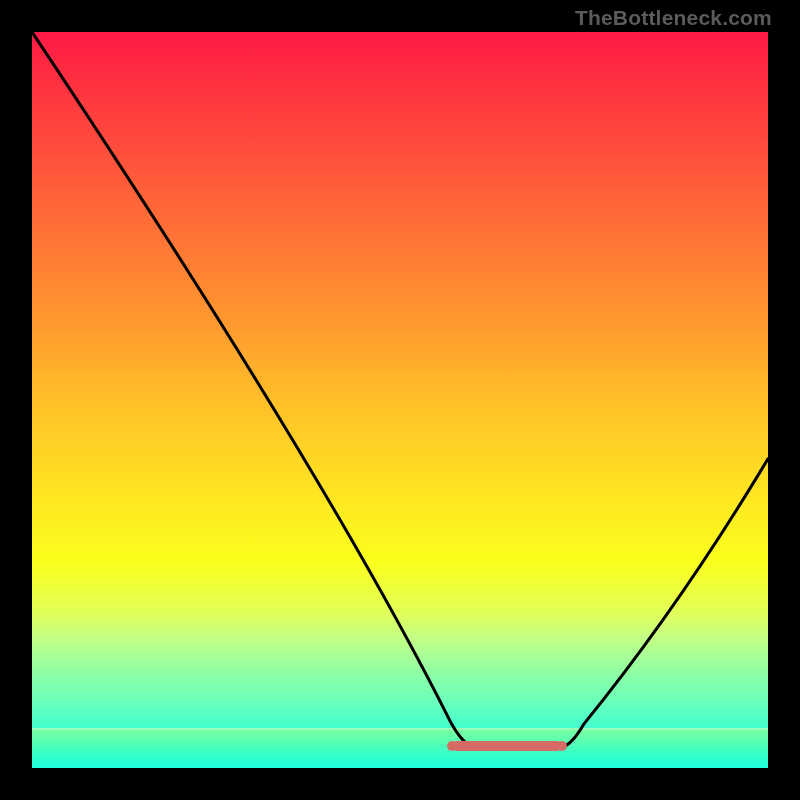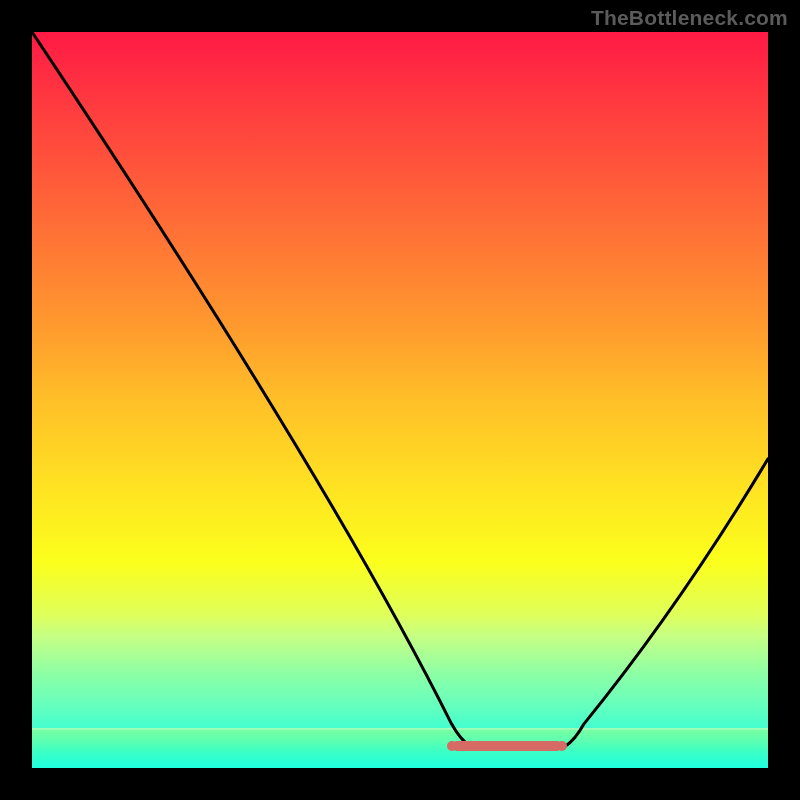--- a/index.html
+++ b/index.html
@@ -51,21 +51,21 @@
       #7dff9f 0%,
       #5fffb0 30%,
       #3bffc5 60%,
       #1fffdf 100%
     );
     box-shadow: inset 0 2px 0 rgba(255,255,255,0.25);
   }
   .watermark {
     position: absolute;
     top: 6px;
-    right: 12px;
+    right: 28px;
     font-family: Arial, Helvetica, sans-serif;
     font-size: 21px;
     color: #5b5b5b;
     font-weight: 600;
     letter-spacing: 0.2px;
     user-select: none;
   }
   svg.curve {
     position: absolute;
     left: 0;

